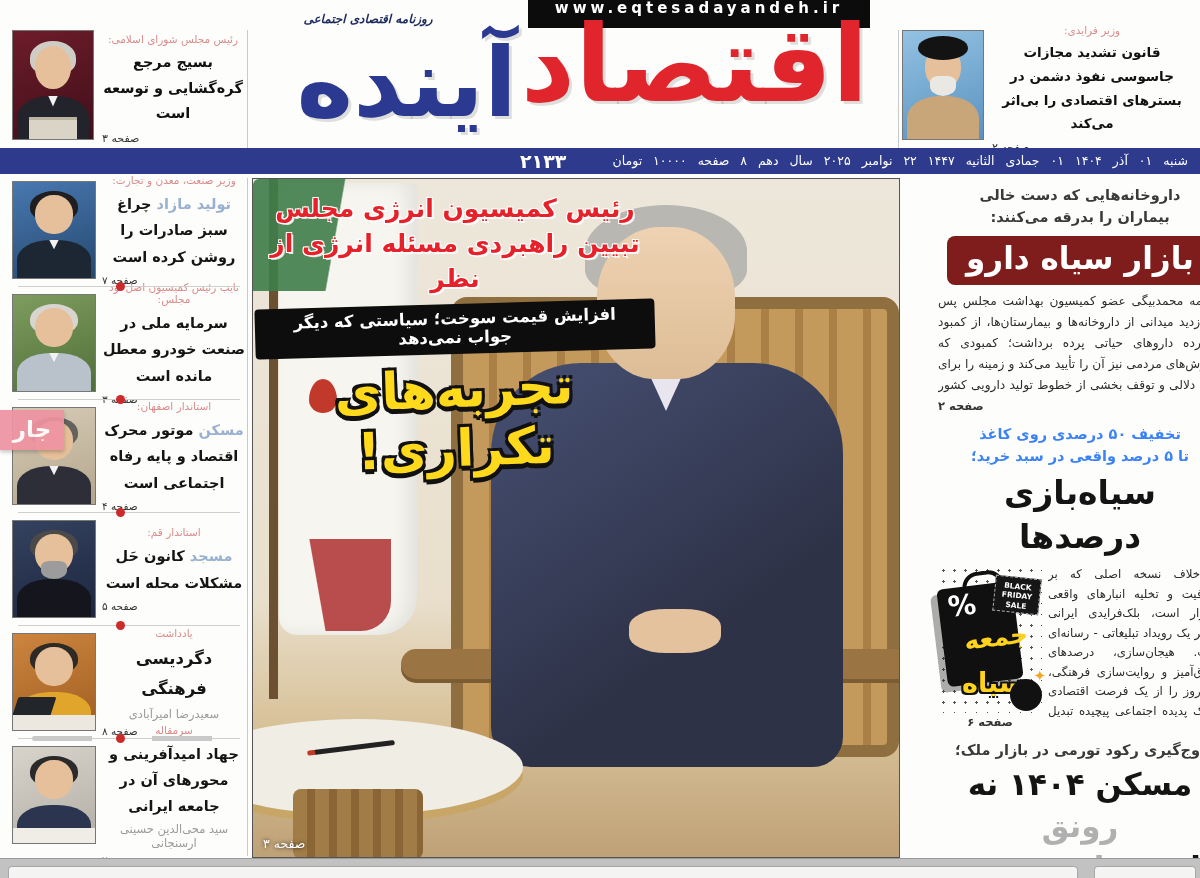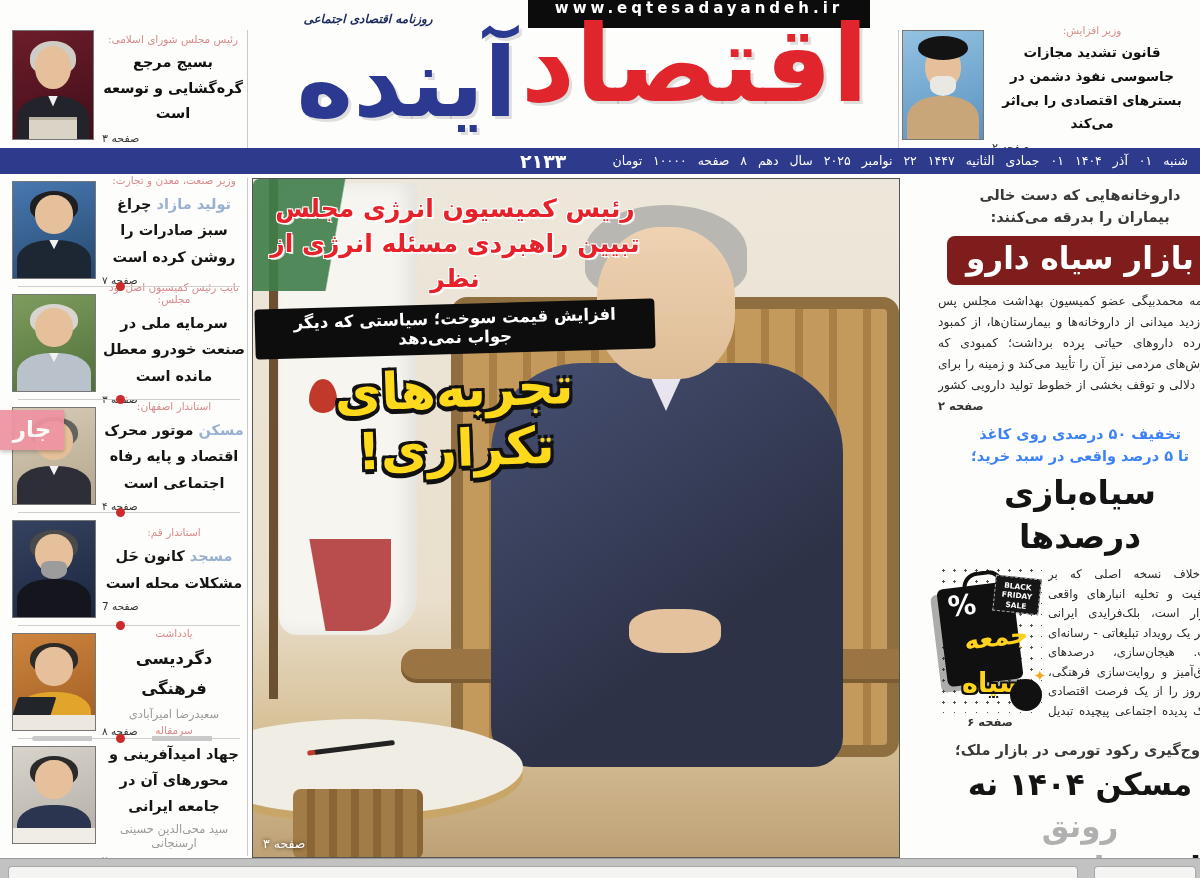--- a/index.html
+++ b/index.html
@@ -169,21 +169,21 @@
         <i class="hair"></i>
         <i class="head"></i>
         <i class="torso"></i>
         <i class="collar"></i>
         <i class="podium"></i>
     </div>
   </div>
 
   <div class="abs top-story" id="tr-story">
     <div class="txt">
-      <div class="kicker-salmon">وزیر افزایش:</div>
+      <div class="kicker-salmon">وزیر فرایدی:</div>
       <div class="ttl" style="font-size:13.5px">قانون تشدید مجازات جاسوسی نفوذ دشمن در بسترهای اقتصادی را بی‌اثر می‌کند</div>
       <div class="page-lbl">صفحه ۲</div>
     </div>
     <div class="photo c-cleric" style="width:80px;height:108px;">
       <i class="bg"></i>
         <i class="head"></i>
         <i class="turban"></i>
         <i class="beard"></i>
         <i class="torso"></i>
     </div>
@@ -250,21 +250,21 @@
         </div>
     </div>
     <div class="sb-sep">
         <i class="dot"></i>
       </div>
 
     <div class="sb-item">
       <div class="txt">
         <div class="kicker-salmon">استاندار قم:</div>
         <div class="sb-title"><span class="accent">مسجد</span> <span>کانون حَل مشکلات محله است</span></div>
-        <div class="sb-page">صفحه 7</div>
+        <div class="sb-page">صفحه ۵</div>
       </div>
       <div class="photo c4">
           <i class="bg"></i>
           <i class="hair"></i>
           <i class="head"></i>
           <i class="beard"></i>
           <i class="torso"></i>
         </div>
     </div>
     <div class="sb-sep">

